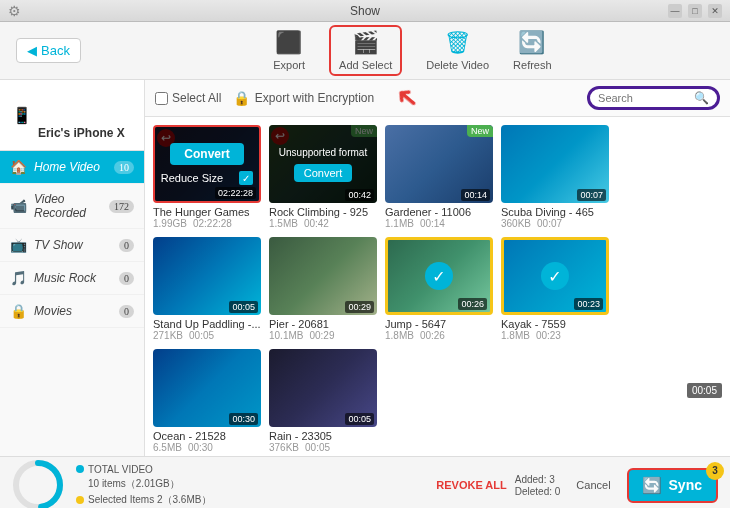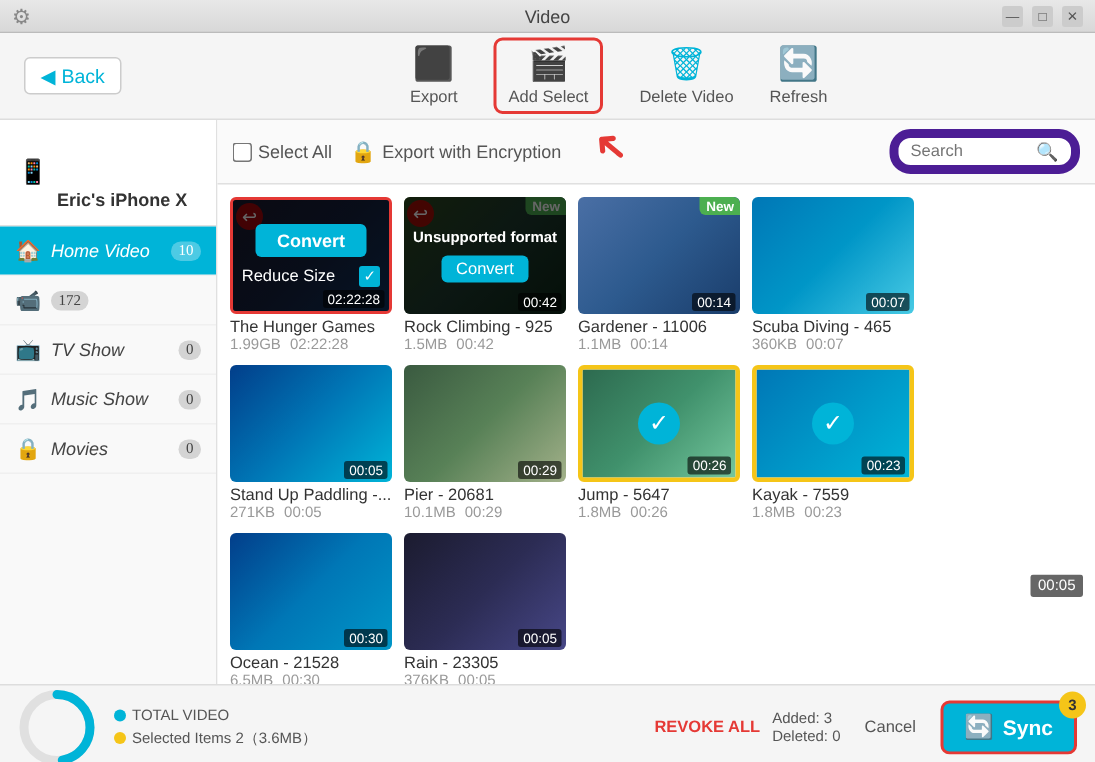--- a/index.html
+++ b/index.html
@@ -194,25 +194,25 @@
       align-items: center;
       gap: 4px;
       font-size: 12px;
       color: #555;
       cursor: pointer;
     }
     .search-box {
       margin-left: auto;
       display: flex;
       align-items: center;
-      border: 6px solid #4c1d95;
+      border: 3px solid #4c1d95;
       border-radius: 14px;
       padding: 2px 8px;
       background: #fff;
-      gap: 4px;
+      gap: 16px;
     }
     .search-input {
       border: none;
       outline: none;
       font-size: 11px;
       color: #999;
       width: 80px;
       background: transparent;
     }
 
@@ -261,21 +261,21 @@
 
     .new-badge {
       position: absolute;
       top: 0;
       right: 0;
       background: #4caf50;
       color: white;
       font-size: 9px;
       padding: 1px 4px;
       border-radius: 0 4px 0 4px;
-      font-weight: bold;
+      font-weight: normal;
     }
     .undo-badge {
       position: absolute;
       top: 2px;
       left: 2px;
       background: rgba(200,0,0,0.8);
       color: white;
       font-size: 12px;
       width: 18px;
       height: 18px;
@@ -327,21 +327,21 @@
       border-radius: 2px;
       display: flex;
       align-items: center;
       justify-content: center;
       color: white;
       font-size: 10px;
     }
     .unsupported-text {
       color: white;
       font-size: 10px;
-      font-weight: bold;
+      font-weight: normal;
       text-align: center;
     }
     .checkmark-overlay {
       position: absolute;
       top: 50%;
       left: 50%;
       transform: translate(-50%, -50%);
       width: 28px;
       height: 28px;
       border-radius: 50%;
@@ -489,21 +489,21 @@
       display: flex;
       align-items: center;
       justify-content: center;
     }
   </style>
 </head>
 <body>
 
 <div class="title-bar">
   <span class="title-bar-gear">⚙</span>
-  <span class="title-bar-title">Video</span>
+  <span class="title-bar-title">Show</span>
   <div class="title-bar-controls">
     <div class="title-btn">—</div>
     <div class="title-btn">□</div>
     <div class="title-btn">✕</div>
   </div>
 </div>
 
 <div class="toolbar">
   <div class="toolbar-back">
     <span>◀</span>
@@ -537,30 +537,31 @@
       <span class="device-name">Eric's iPhone X</span>
     </div>
 
     <div class="sidebar-item active">
       <span class="item-icon">🏠</span>
       <span class="item-label">Home Video</span>
       <span class="item-count">10</span>
     </div>
     <div class="sidebar-item">
       <span class="item-icon">📹</span>
+      <span class="item-label">Video Recorded</span>
       <span class="item-count">172</span>
     </div>
     <div class="sidebar-item">
       <span class="item-icon">📺</span>
       <span class="item-label">TV Show</span>
       <span class="item-count">0</span>
     </div>
     <div class="sidebar-item">
       <span class="item-icon">🎵</span>
-      <span class="item-label">Music Show</span>
+      <span class="item-label">Music Rock</span>
       <span class="item-count">0</span>
     </div>
     <div class="sidebar-item">
       <span class="item-icon">🔒</span>
       <span class="item-label">Movies</span>
       <span class="item-count">0</span>
     </div>
   </div>
 
   <div class="content-area">
@@ -733,20 +734,23 @@
     </svg>
     
   </div>
 
   <div class="stats-section">
     <div class="stats-row">
       <div class="dot dot-blue"></div>
       <span>TOTAL VIDEO</span>
     </div>
     <div class="stats-row">
+      <span style="margin-left:12px;">10 items（2.01GB）</span>
+    </div>
+    <div class="stats-row">
       <div class="dot dot-yellow"></div>
       <span>Selected Items 2（3.6MB）</span>
     </div>
   </div>
 
   <div class="revoke-section">
     <button class="revoke-all-btn">REVOKE ALL</button>
     <div class="added-deleted">
       <span>Added: 3</span>
       <span>Deleted: 0</span>

